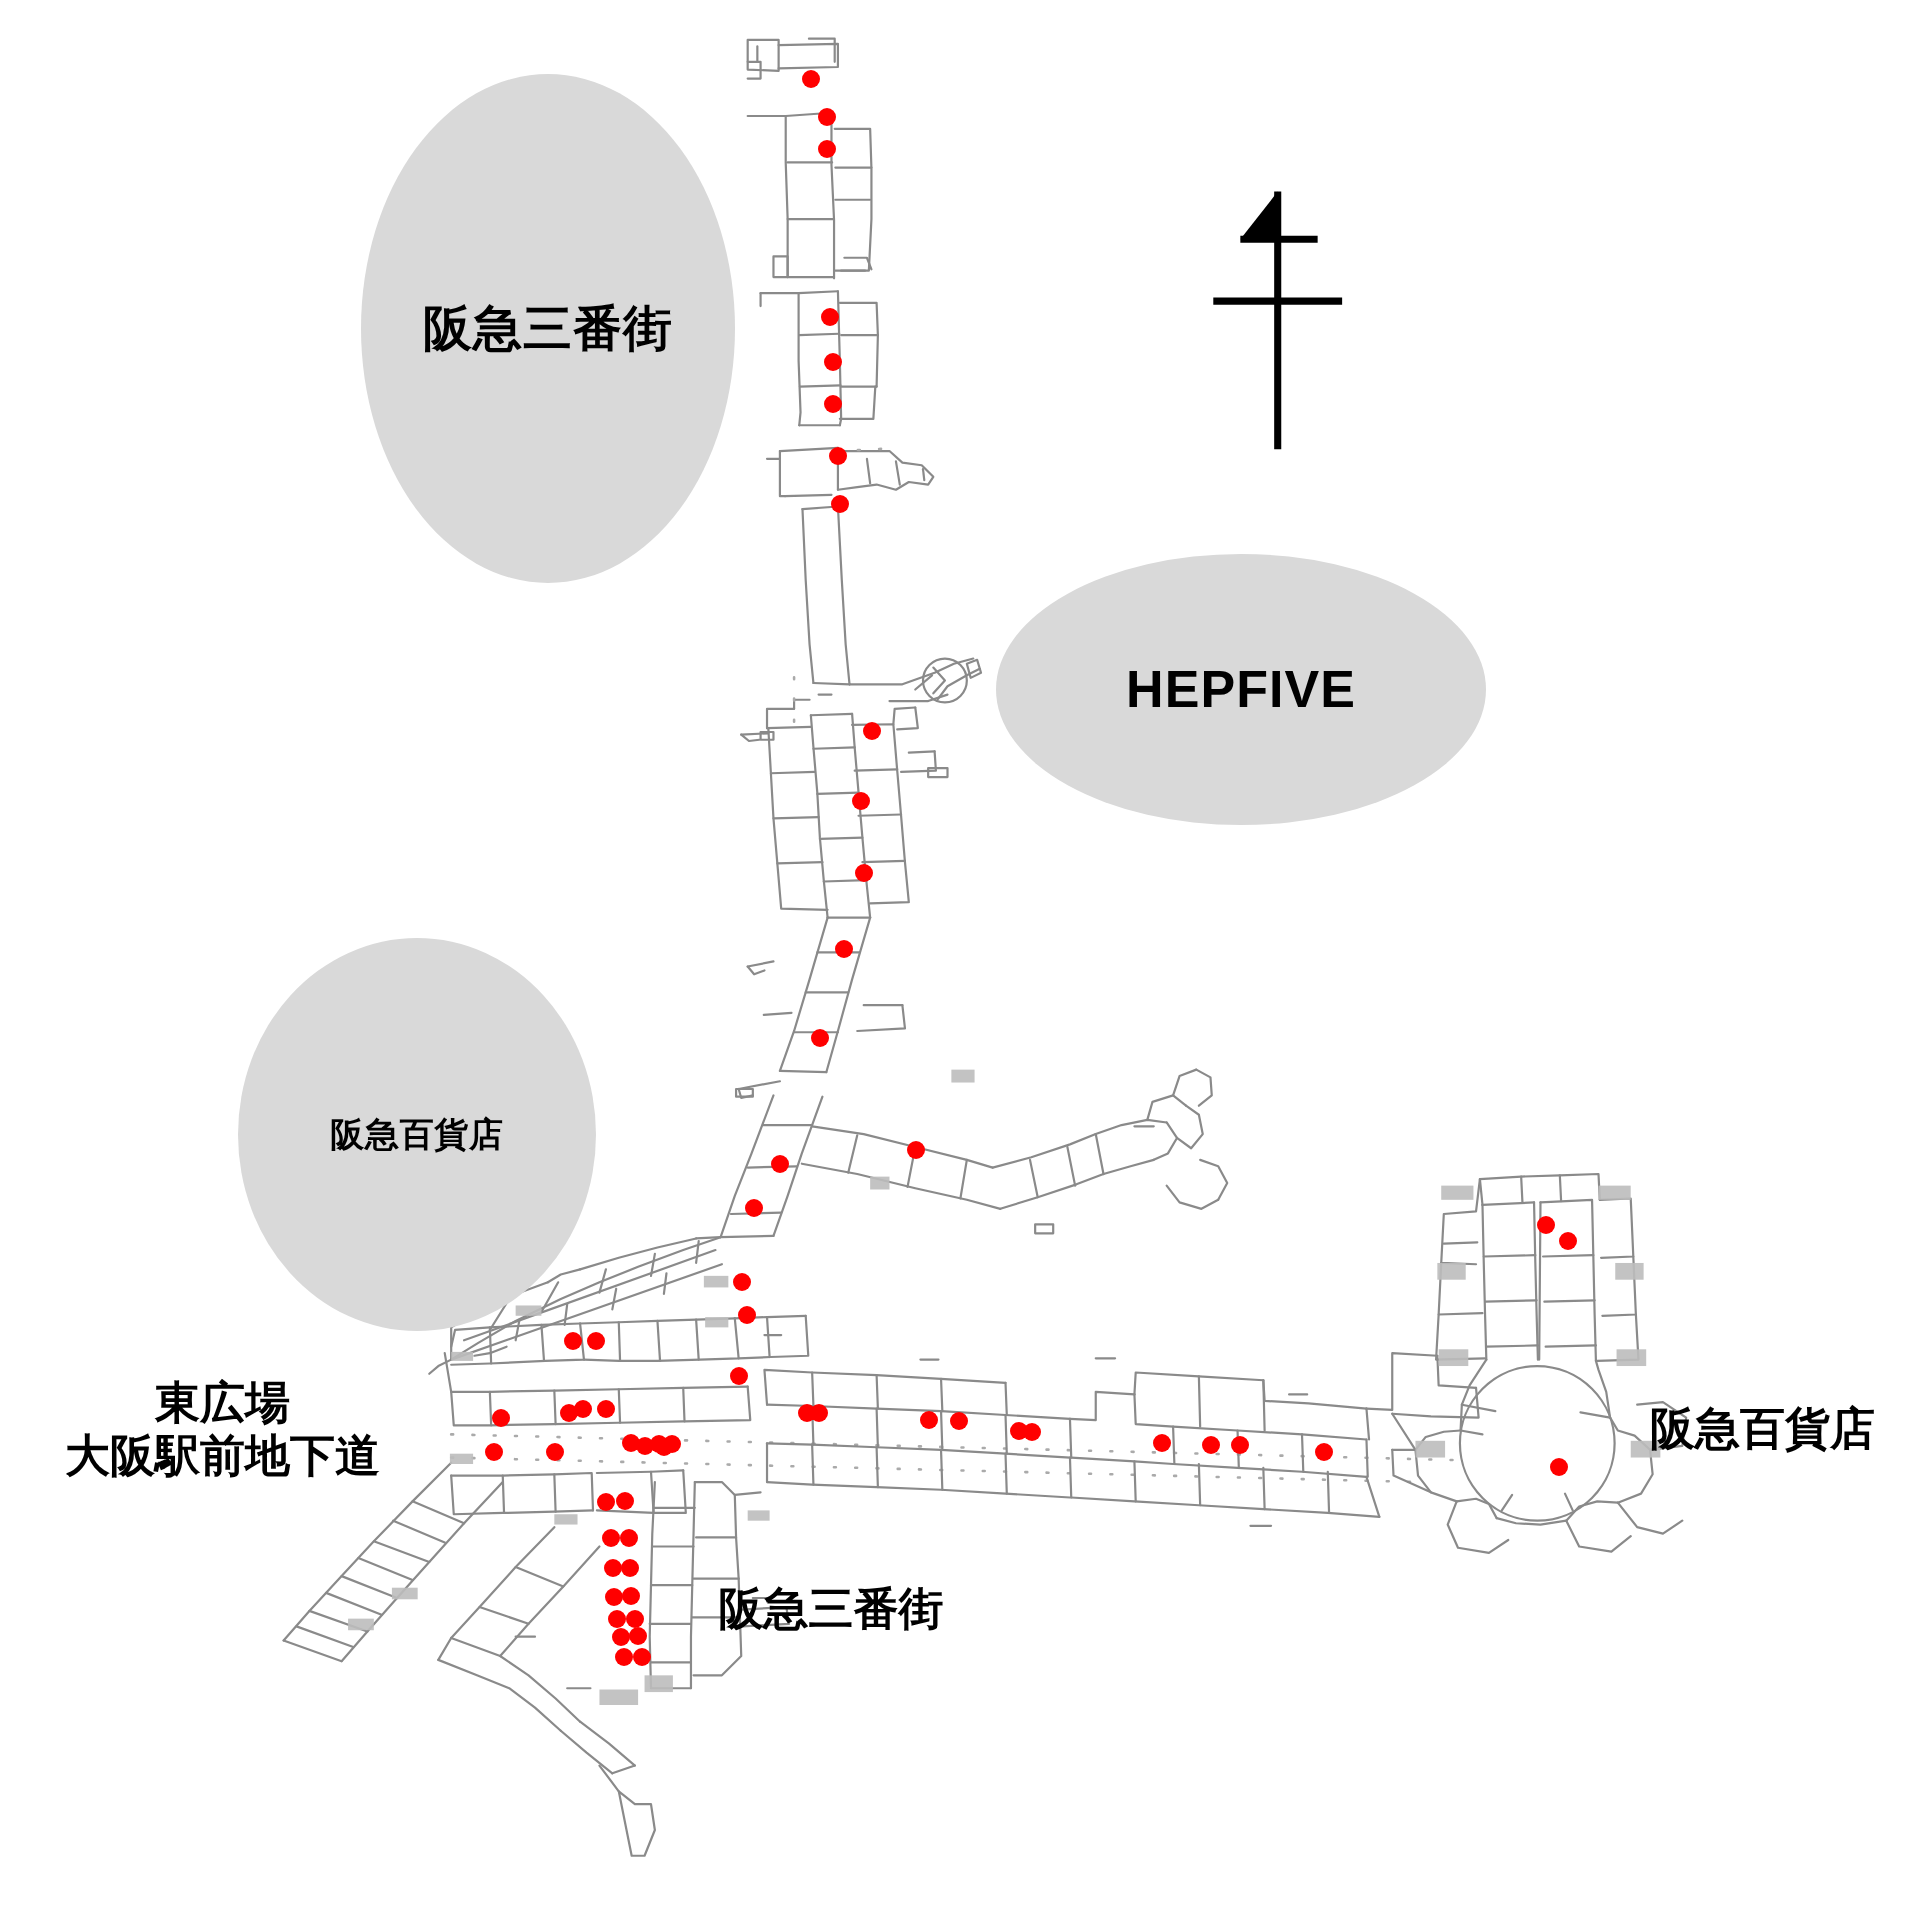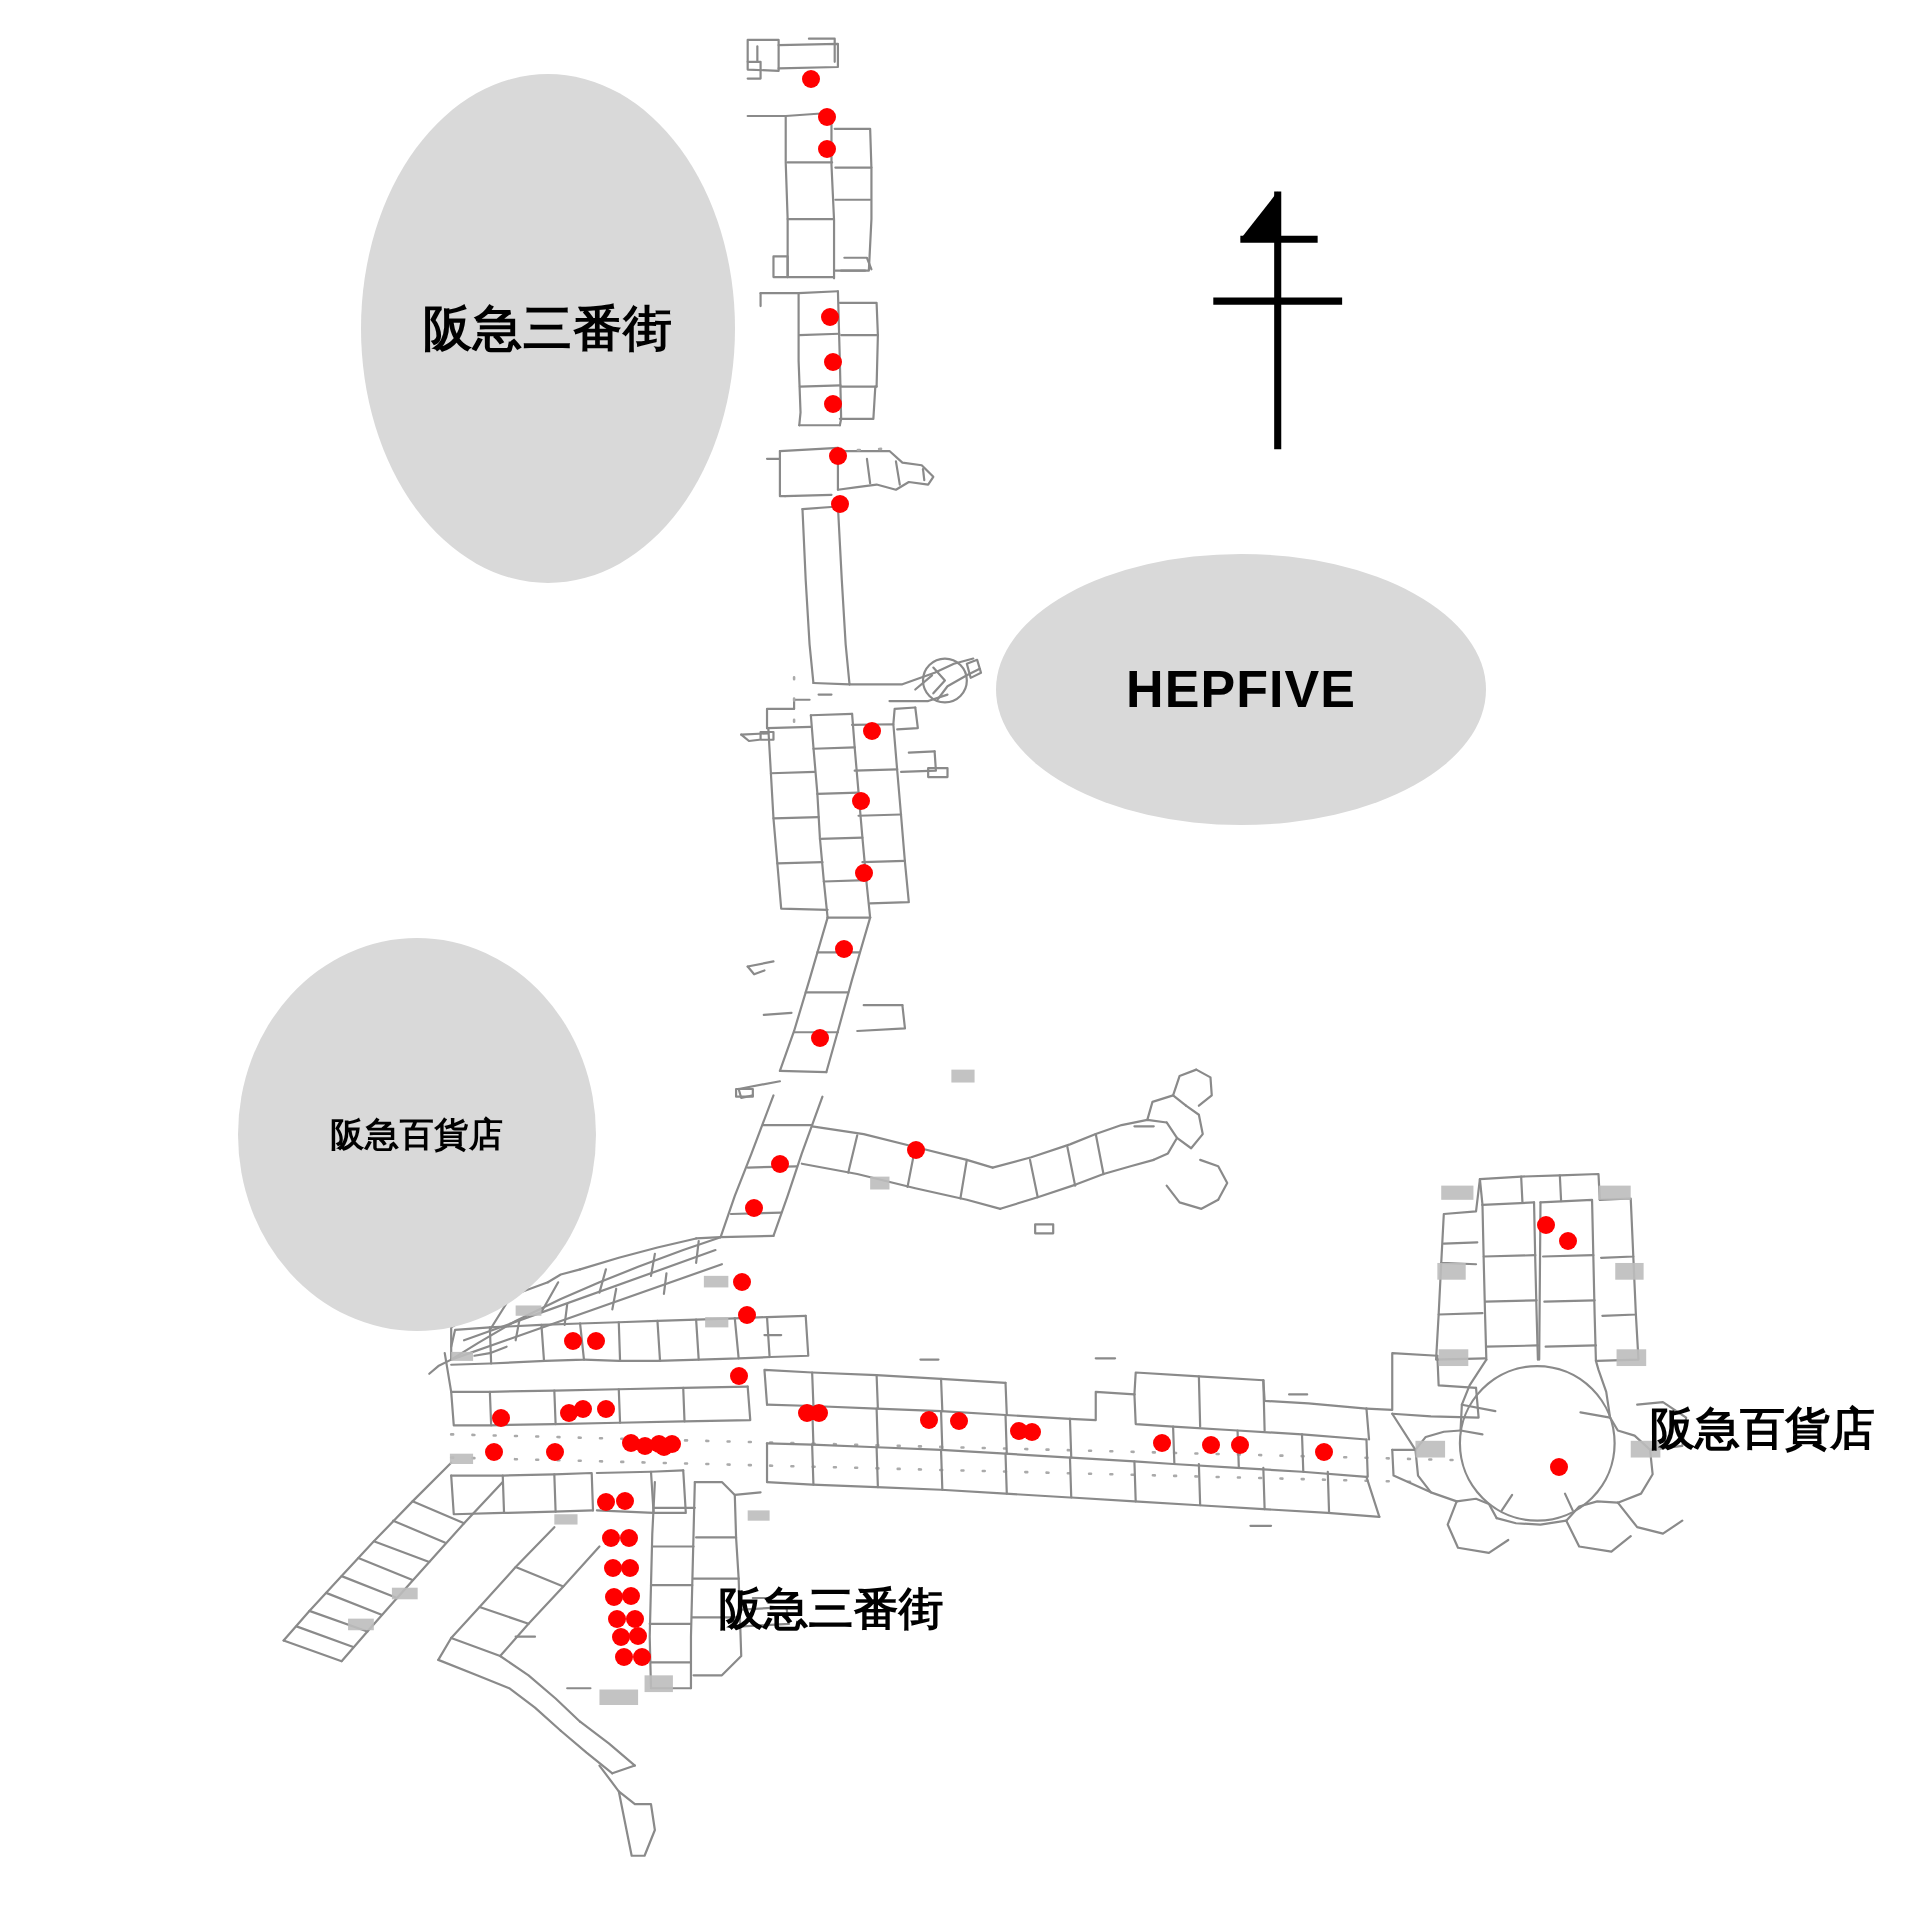--- a/index.html
+++ b/index.html
@@ -397,20 +397,22 @@
   </div>
 
   <div class="zone" style="left:361px;top:74px;width:374px;height:509px;font-size:49px;">
     <span>阪急三番街</span>
   </div>
 
   <div class="zone" style="left:238px;top:938px;width:358px;height:393px;font-size:34px;">
     <span>阪急百貨店</span>
   </div>
 
+  <div class="maplabel" style="left:22.6px;top:1376px;width:400px;font-size:45px;">東広場
+大阪駅前地下道</div>
 
   <div class="maplabel" style="left:1611px;top:1402px;width:303px;font-size:45px;">阪急百貨店</div>
 
   <div class="maplabel" style="left:702px;top:1582px;width:258px;font-size:45px;">阪急三番街</div>
 
   <svg id="compass" style="left:1195px;top:180px;width:168px;height:277px;" viewBox="0 0 260 430">
     <g stroke="#000000" stroke-width="11" stroke-linecap="butt" fill="none">
       <line x1="128" y1="18" x2="128" y2="418"></line>
       <line x1="70" y1="92" x2="190" y2="92"></line>
       <line x1="28" y1="188" x2="228" y2="188"></line>

